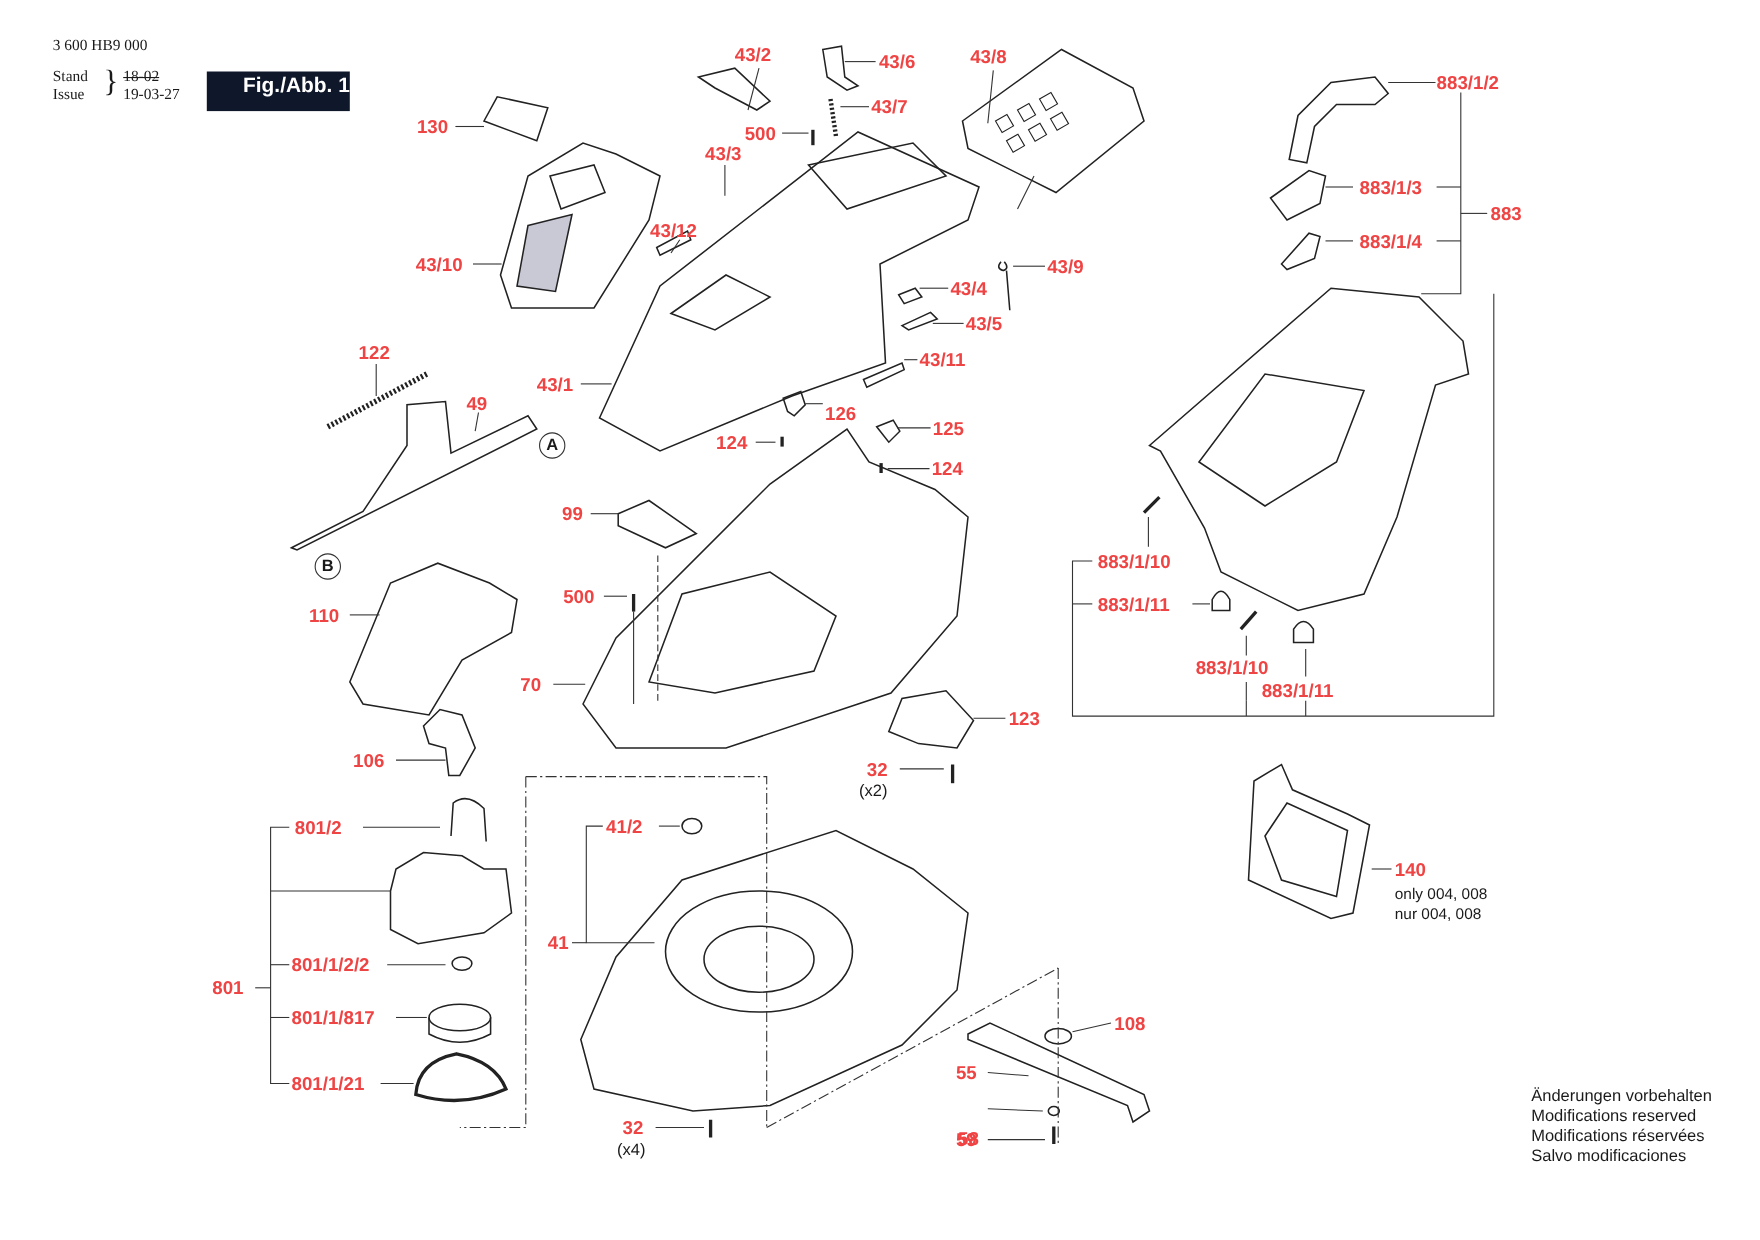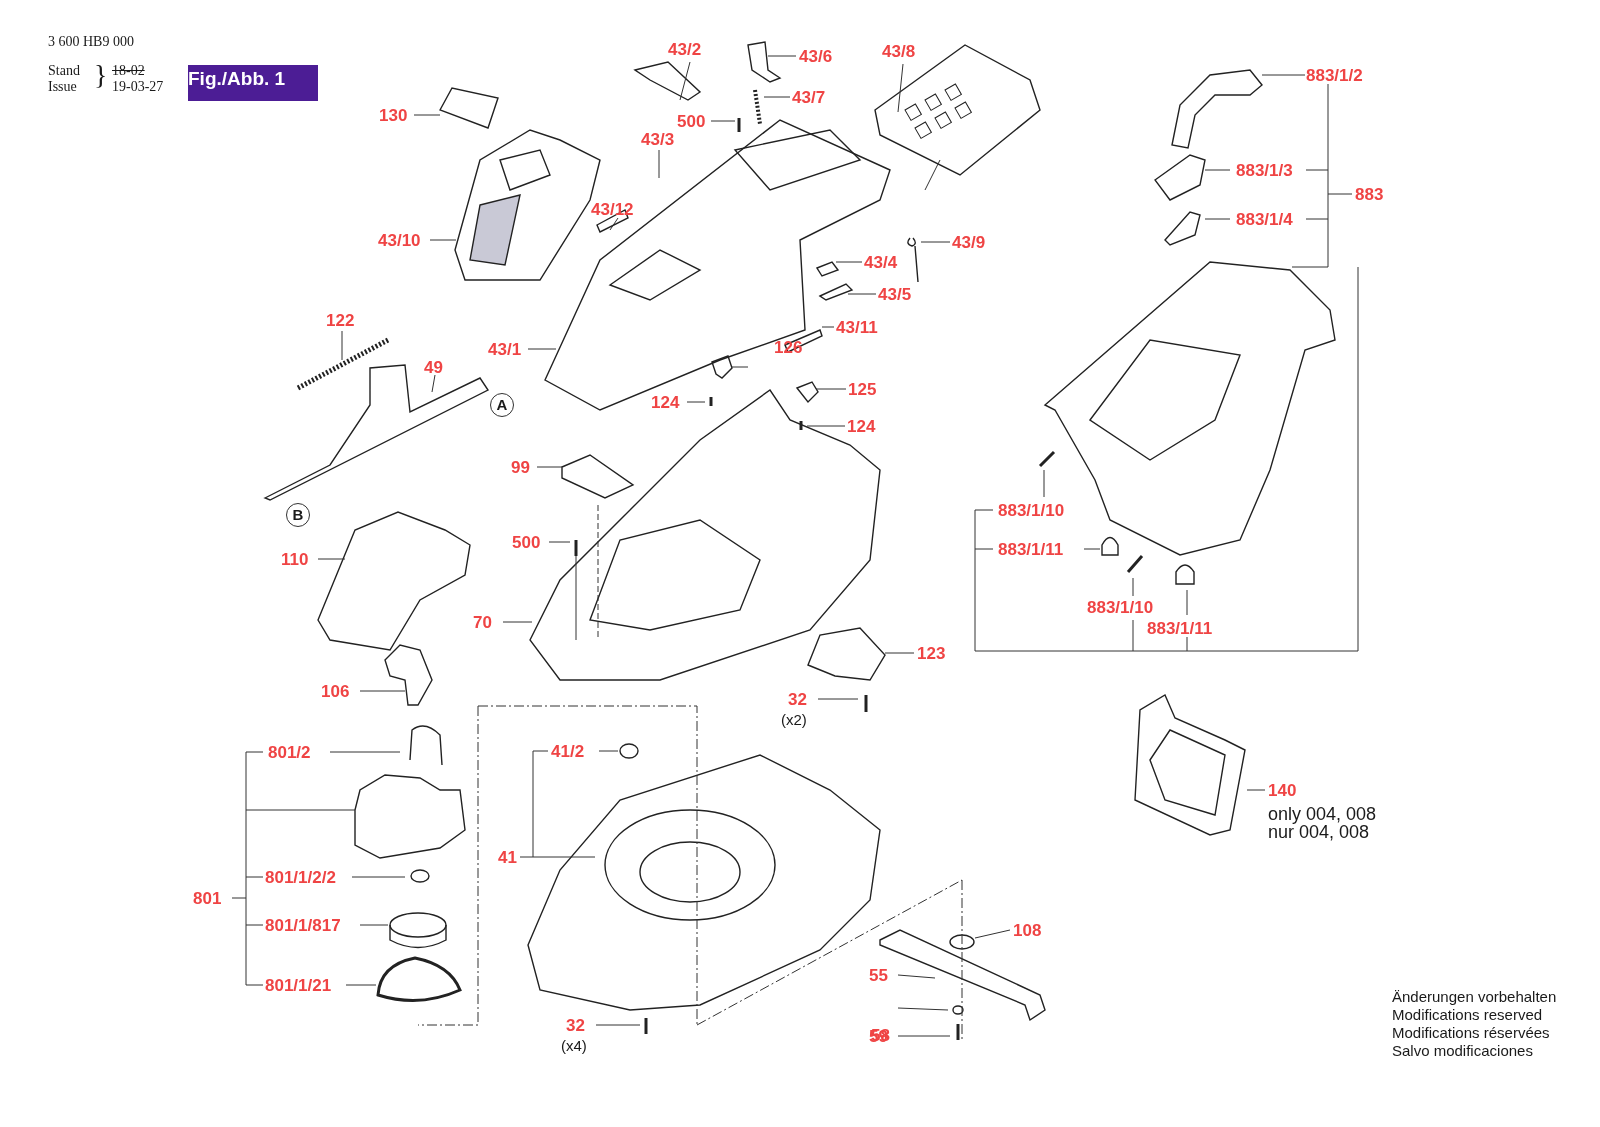--- a/index.html
+++ b/index.html
@@ -1,22 +1,22 @@
 <!DOCTYPE html>
 <html><head>
 <meta charset="utf-8">
 <style>
   html, body { margin:0; padding:0; background:#ffffff; }
   body { width:1600px; height:1127px; position:relative; overflow:hidden;
          font-family:"Liberation Sans", sans-serif; color:#1a1a1a; }
   .lbl { position:absolute; font-weight:bold; font-size:17px; line-height:1; white-space:nowrap; color:#ef4444; }
-  .sm { position:absolute; font-size:18px; line-height:1.15; white-space:nowrap; color:#1a1a1a; }
+  .sm { position:absolute; font-size:14px; line-height:1.15; white-space:nowrap; color:#1a1a1a; }
   .hdr { position:absolute; font-size:14px; line-height:1.1;font-family:Liberation Serif, serif; }
-  .fig { position:absolute; left:188px; top:65px; width:130px; height:36px; background:#4c1d95; color:#fff;
-         font-weight:bold; font-size:19px; line-height:28px; text-align:left; }
+  .fig { position:absolute; left:188px; top:65px; width:130px; height:36px; background:#0f172a; color:#fff;
+         font-weight:bold; font-size:19px; line-height:28px; text-align:right; }
   svg.art { position:absolute; left:0; top:0; }
   .circ { position:absolute; width:22px; height:22px; border:1.5px solid #333; border-radius:50%;
           font-weight:bold; font-size:15px; line-height:22px; text-align:center; background:#fff; }
   .foot { position:absolute; left:1392px; top:988px; font-size:15px; line-height:18px; }
 </style>
 </head>
 <body>
 
 <div class="hdr" style="left:48px;top:34px;">3 600 HB9 000</div>
 <div class="hdr" style="left:48px;top:63px;">Stand</div>
@@ -213,21 +213,21 @@
 <div class="lbl" style="left:379px;top:107px;">130</div>
 <div class="lbl" style="left:378px;top:232px;">43/10</div>
 <div class="lbl" style="left:591px;top:201px;">43/12</div>
 <div class="lbl" style="left:952px;top:234px;">43/9</div>
 <div class="lbl" style="left:864px;top:254px;">43/4</div>
 <div class="lbl" style="left:878px;top:286px;">43/5</div>
 <div class="lbl" style="left:836px;top:319px;">43/11</div>
 <div class="lbl" style="left:488px;top:341px;">43/1</div>
 <div class="lbl" style="left:326px;top:312px;">122</div>
 <div class="lbl" style="left:424px;top:359px;">49</div>
-<div class="lbl" style="left:750px;top:339px;margin-left:24px;">126</div>
+<div class="lbl" style="left:750px;top:368px;">126</div>
 <div class="lbl" style="left:848px;top:381px;">125</div>
 <div class="lbl" style="left:651px;top:394px;">124</div>
 <div class="lbl" style="left:847px;top:418px;">124</div>
 <div class="lbl" style="left:511px;top:459px;">99</div>
 <div class="lbl" style="left:512px;top:534px;">500</div>
 <div class="lbl" style="left:281px;top:551px;">110</div>
 <div class="lbl" style="left:473px;top:614px;">70</div>
 <div class="lbl" style="left:917px;top:645px;">123</div>
 <div class="lbl" style="left:788px;top:691px;">32</div>
 <div class="sm" style="left:781px;top:711px;font-size:15px;">(x2)</div>

